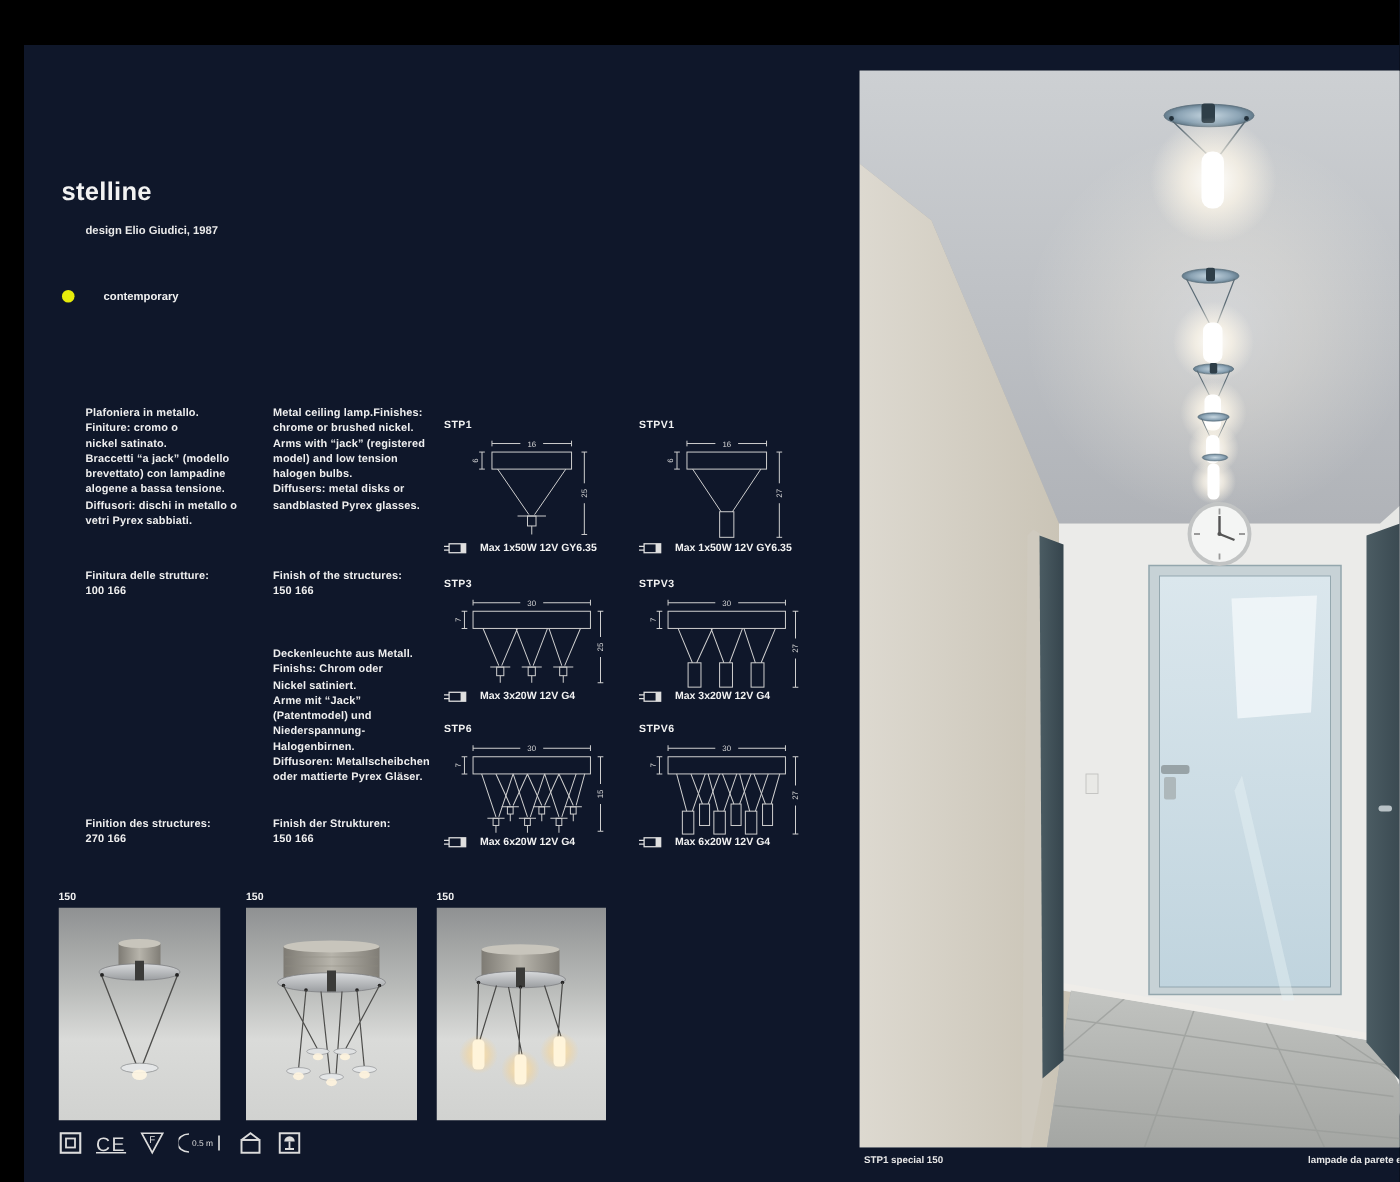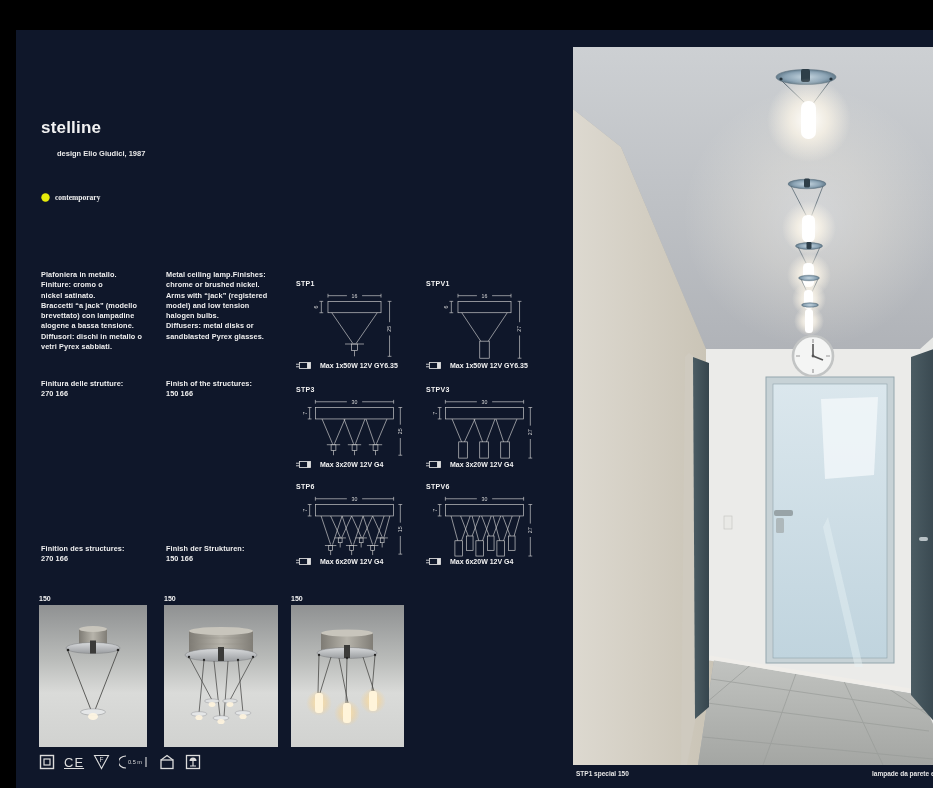--- a/index.html
+++ b/index.html
@@ -3,26 +3,26 @@
 <meta charset="utf-8">
 <style>
   html,body{margin:0;padding:0;}
   body{width:933px;height:788px;background:#000;position:relative;overflow:hidden;
        font-family:"Liberation Sans",sans-serif;color:#f2f2f2;}
   #page{position:absolute;left:16px;top:30px;width:923px;height:758px;background:#0f172a;}
 
   
   .title{position:absolute;left:25px;top:88px;font-size:17px;font-weight:bold;letter-spacing:.2px;}
   .designer{position:absolute;left:25px;top:119px;font-size:7.5px;font-weight:bold;color:#e9e9e9;padding-left:16px;}
-  .category{position:absolute;left:25px;top:163px;display:flex;align-items:center;gap:5px;
-            font-size:7.5px;font-weight:bold;font-family:Liberation Serif, serif;}
+  .category{position:absolute;left:25px;top:163px;display:flex;align-items:center;gap:19px;
+            font-size:7.5px;font-weight:bold;}
 
   
   .desc{position:absolute;width:126px;font-size:7.3px;line-height:10.3px;font-weight:bold;
-        white-space:pre-line;color:#efefef;letter-spacing:.1px;}
+        white-space:pre-line;color:#efefef;letter-spacing:.1px;margin-left:16px;}
   .c1{left:25px;} .c2{left:150px;}
   .t-it{top:240px;} .t-fin1{top:349px;} .t-fr{top:401px;} .t-fin2{top:514px;}
 
   
   .dg{position:absolute;width:128px;}
   .dgA{left:280px;} .dgB{left:410px;}
   .r1{top:250px;} .r2{top:356px;} .r3{top:453px;}
   .dg-code{font-size:7px;font-weight:bold;letter-spacing:.3px;}
   .dg svg.draw{display:block;margin:3px 0 0 6px;}
   .dg .spec{position:absolute;left:0;display:flex;align-items:center;gap:7px;
@@ -62,32 +62,41 @@
 
   <div class="desc c1 t-it">Plafoniera in metallo.
 Finiture: cromo o
 nickel satinato.
 Braccetti “a jack” (modello
 brevettato) con lampadine
 alogene a bassa tensione.
 Diffusori: dischi in metallo o
 vetri Pyrex sabbiati.</div>
   <div class="desc c1 t-fin1">Finitura delle strutture:
-270 166</div>
+100 166</div>
   <div class="desc c1 t-fin2">Finition des structures:
 270 166</div>
   <div class="desc c2 t-it">Metal ceiling lamp.Finishes:
 chrome or brushed nickel.
 Arms with “jack” (registered
 model) and low tension
 halogen bulbs.
 Diffusers: metal disks or
 sandblasted Pyrex glasses.</div>
   <div class="desc c2 t-fin1">Finish of the structures:
 150 166</div>
+  <div class="desc c2 t-fr">Deckenleuchte aus Metall.
+Finishs: Chrom oder
+Nickel satiniert.
+Arme mit “Jack”
+(Patentmodel) und
+Niederspannung-
+Halogenbirnen.
+Diffusoren: Metallscheibchen
+oder mattierte Pyrex Gläser.</div>
   <div class="desc c2 t-fin2">Finish der Strukturen:
 150 166</div>
 
   <div class="dg dgA r1">
     <div class="dg-code">STP1</div>
     <svg class="draw" width="105" height="72" viewBox="0 0 110 76">
       <path class="dline" d="M27,4 V8 M83,4 V8 M27,6 H47 M63,6 H83"></path>
       <text class="dtext" x="55" y="8.3" text-anchor="middle">16</text>
       <rect class="dline" x="27" y="12" width="56" height="12"></rect>
       <path class="dline" d="M18,12 H22 M18,24 H22 M20,12 V24"></path>

